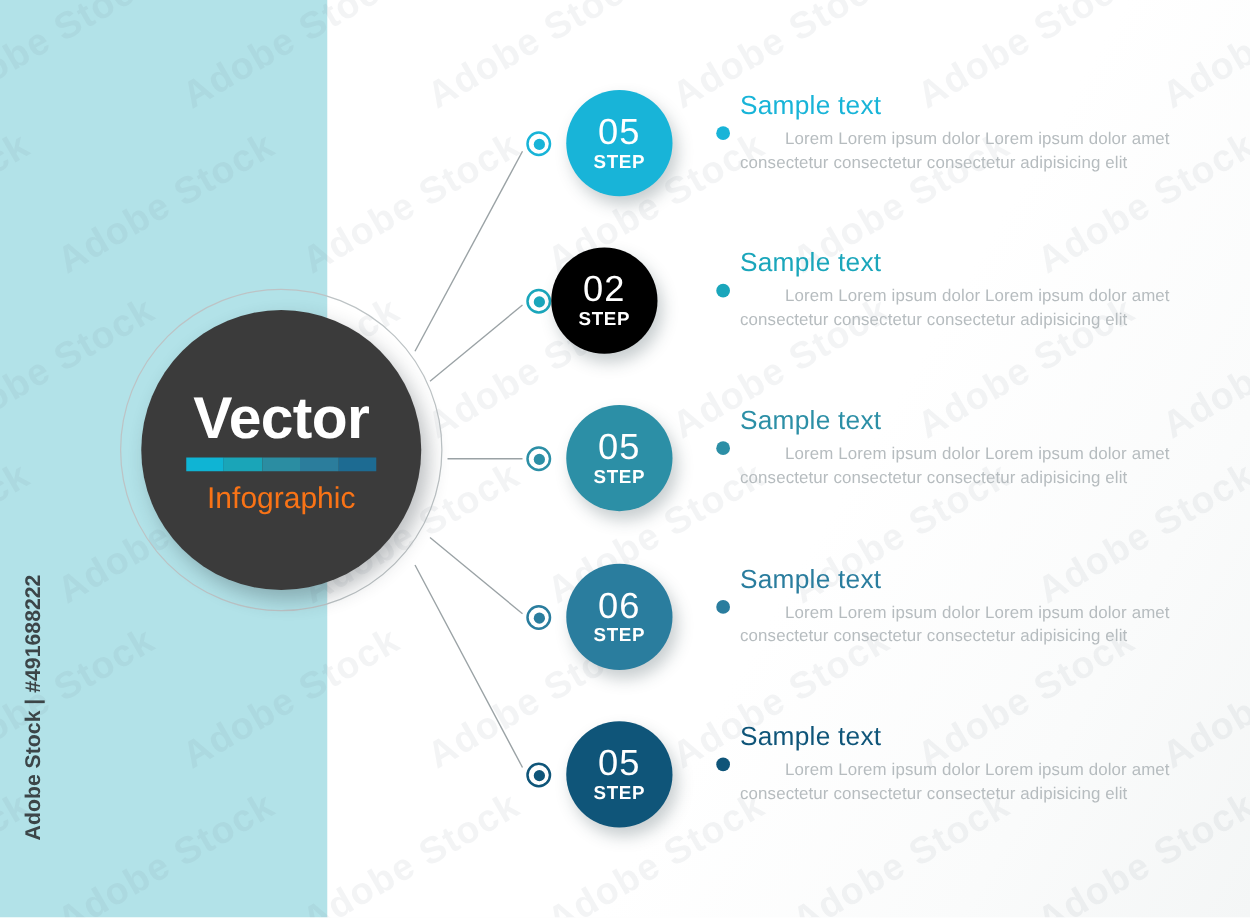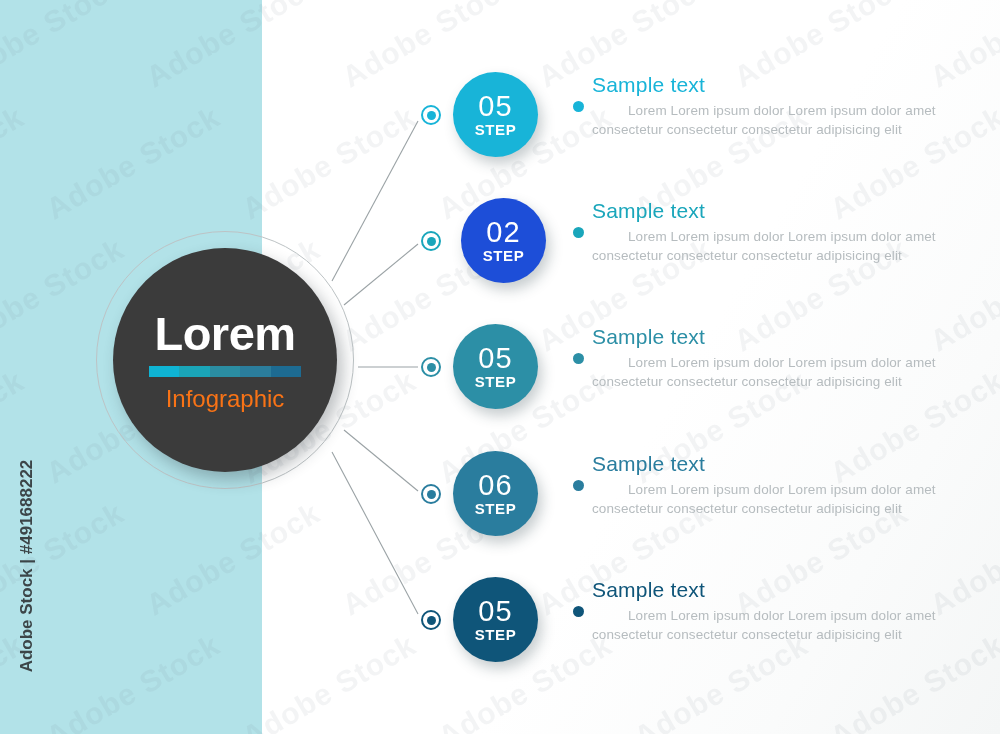--- a/index.html
+++ b/index.html
@@ -216,21 +216,21 @@
   <svg class="connectors" viewBox="0 0 1000 734">
     <line x1="332" y1="281" x2="418" y2="121" stroke="#9aa2a5" stroke-width="1.1"></line>
     <line x1="344" y1="305" x2="418" y2="244" stroke="#9aa2a5" stroke-width="1.1"></line>
     <line x1="358" y1="367" x2="418" y2="367" stroke="#9aa2a5" stroke-width="1.1"></line>
     <line x1="344" y1="430" x2="418" y2="491" stroke="#9aa2a5" stroke-width="1.1"></line>
     <line x1="332" y1="452" x2="418" y2="614" stroke="#9aa2a5" stroke-width="1.1"></line>
   </svg>
 
   <div class="hub-ring"></div>
   <div class="hub">
-    <div class="hub-title">Lorem</div>
+    <div class="hub-title">Vector</div>
     <div class="hub-bar" id="hubBar">
         <i style="background: rgb(15, 180, 212);"></i>
         <i style="background: rgb(26, 165, 184);"></i>
         <i style="background: rgb(43, 141, 162);"></i>
         <i style="background: rgb(43, 125, 156);"></i>
         <i style="background: rgb(29, 107, 146);"></i>
       </div>
     <div class="hub-sub">Infographic</div>
   </div>
 
@@ -247,21 +247,21 @@
         <div class="txt-block" style="left: 592px; top: -41px;">
           <div class="txt-head" style="color: rgb(24, 180, 216);">Sample text</div>
           <div class="txt-line l1">Lorem  Lorem ipsum dolor Lorem ipsum dolor  amet</div>
           <div class="txt-line">consectetur  consectetur  consectetur adipisicing elit</div>
         </div>
       </div>
       <div class="step-row" style="top: 241px;">
         <div class="marker" style="left: 421px; top: -10px; color: rgb(26, 166, 187);">
           <b></b>
         </div>
-        <div class="step-circle" style="left: 461px; top: -43px; background: #1d4ed8;">
+        <div class="step-circle" style="left: 441px; top: -43px; background: #000000;">
           <div class="step-num">02</div>
           <div class="step-word">STEP</div>
         </div>
         <div class="dot" style="left: 573px; top: -14px; background: rgb(26, 166, 187);"></div>
         <div class="txt-block" style="left: 592px; top: -41px;">
           <div class="txt-head" style="color: rgb(26, 166, 187);">Sample text</div>
           <div class="txt-line l1">Lorem  Lorem ipsum dolor Lorem ipsum dolor  amet</div>
           <div class="txt-line">consectetur  consectetur  consectetur adipisicing elit</div>
         </div>
       </div>

